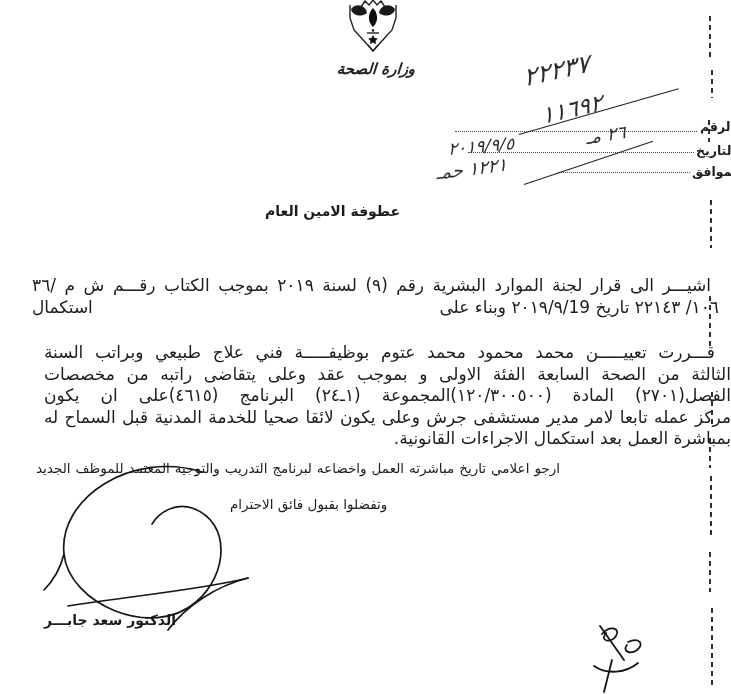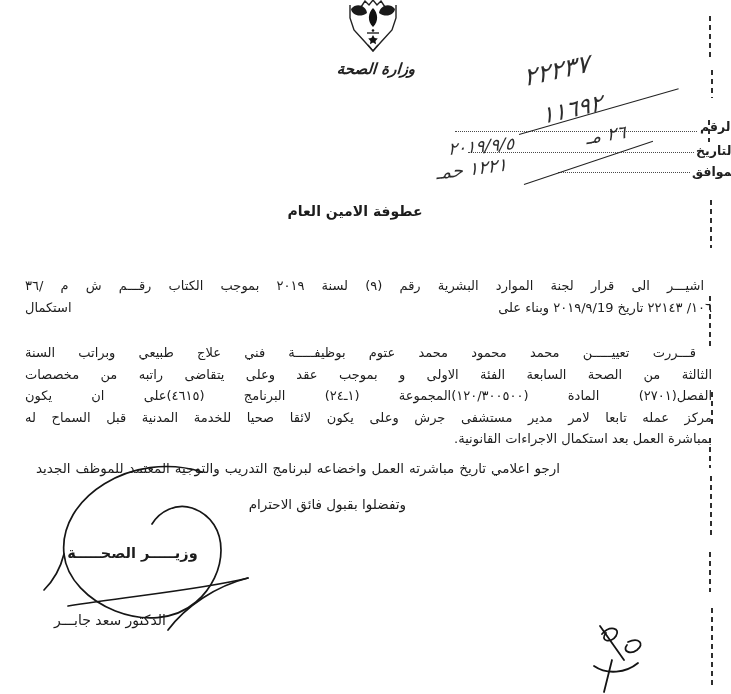--- a/index.html
+++ b/index.html
@@ -36,54 +36,54 @@
   .hw.ref-bottom { left:541px; top:96px;  font-size:23px; letter-spacing:5px; transform:rotate(-13deg) skewX(-8deg); }
   .hw.num-val    { left:586px; top:124px; font-size:18px; letter-spacing:4px; transform:rotate(-9deg) skewX(-6deg); }
   .hw.date-val   { left:448px; top:136px; font-size:17px; letter-spacing:7px; transform:rotate(-5deg) skewX(-6deg); }
   .hw.corr-val   { left:436px; top:158px; font-size:18px; letter-spacing:6px; transform:rotate(-7deg) skewX(-6deg); }
   .slash { border-top:1.7px solid #222; height:0; transform-origin:left center; }
   .slash.s1 { left:519px; top:134px; width:166px; transform:rotate(-16deg); }
   .slash.s2 { left:524px; top:184px; width:136px; transform:rotate(-18.5deg); }
 
   
   .recipient {
-    left:265px; top:203px; width:180px; text-align:center;
+    left:265px; top:203px; width:180px; text-align:left;
     font-size:14px; font-weight:700; direction:rtl;
   }
   .salutation {
     left:545px; top:243px; width:142px; text-align:center;
     font-size:13.5px; direction:rtl;
   }
-  .body-block { left:25px; width:687px; direction:rtl; font-size:13px; line-height:21.5px; }
+  .body-block { left:32px; width:687px; direction:rtl; font-size:17px; line-height:21.5px; }
   .b1 { top:275px; }
-  .b2 { top:342px; }
+  .b2 { top:342px;margin-left:12px; }
   .line {
     direction:rtl; text-align:justify; -moz-text-align-last:justify;
     text-align-last:justify; text-justify:inter-word;
   }
   .line.no-stretch { text-align:right; text-align-last:right; }
   .line.split { display:flex; justify-content:space-between; }
   .indent-sm { padding-right:8px; }
   .indent    { padding-right:16px; }
   .p3 {
     left:36px; top:460px; width:524px; direction:rtl; font-size:13.5px;
     text-align:justify; text-align-last:justify; text-justify:inter-word;
   }
   .closing {
-    left:230px; top:496px; width:176px; text-align:right;
+    left:230px; top:496px; width:176px; text-align:left;
     font-size:13.5px; direction:rtl;
   }
 
   
   .sig-title {
     left:55px; top:545px; width:155px; font-size:14.5px; font-weight:700;
     direction:rtl; text-align:center;
   }
   .sig-name {
-    left:24px; top:612px; width:172px; font-size:14px; font-weight:400;
+    left:24px; top:612px; width:172px; font-size:14px; font-weight:700;
     direction:rtl; text-align:center;
   }
   svg.overlay { pointer-events:none; }
 </style>
 </head>
 <body>
 
 <div class="page">
 
   <svg class="abs overlay" style="left:338px; top:0px;" width="70" height="54" viewBox="0 0 70 54">
@@ -133,21 +133,20 @@
     <div class="line">الثالثة من الصحة السابعة الفئة الاولى و بموجب عقد وعلى يتقاضى راتبه من مخصصات</div>
     <div class="line">الفصل(٢٧٠١) المادة (١٢٠/٣٠٠٥٠٠)المجموعة (١ـ٢٤) البرنامج (٤٦١٥)على ان يكون</div>
     <div class="line">مركز عمله تابعا لامر مدير مستشفى جرش وعلى يكون لائقا صحيا للخدمة المدنية قبل السماح له</div>
     <div class="line no-stretch">بمباشرة العمل بعد استكمال الاجراءات القانونية.</div>
   </div>
 
   <div class="abs p3">ارجو اعلامي تاريخ مباشرته العمل واخضاعه لبرنامج التدريب والتوجيه المعتمد للموظف الجديد</div>
 
   <div class="abs closing">وتفضلوا بقبول فائق الاحترام</div>
 
-  <div class="abs sig-title">وزيـــــر الصحـــــة</div>
   <div class="abs sig-name">الدكتور سعد جابـــر</div>
 
   <svg class="abs overlay" style="left:40px; top:458px;" width="235" height="192" viewBox="0 0 235 192">
     <g stroke="#161616" stroke-width="1.7" fill="none" stroke-linecap="round">
       <path d="M162,14 C92,-8 18,40 24,96 C29,146 112,182 156,144 C188,117 192,64 152,50 C136,45 120,53 112,66"></path>
       <path d="M24,96 C20,112 12,124 4,132"></path>
       <path d="M28,148 C90,138 160,132 208,120"></path>
       <path d="M208,120 C176,128 146,148 128,172"></path>
     </g>
   </svg>

